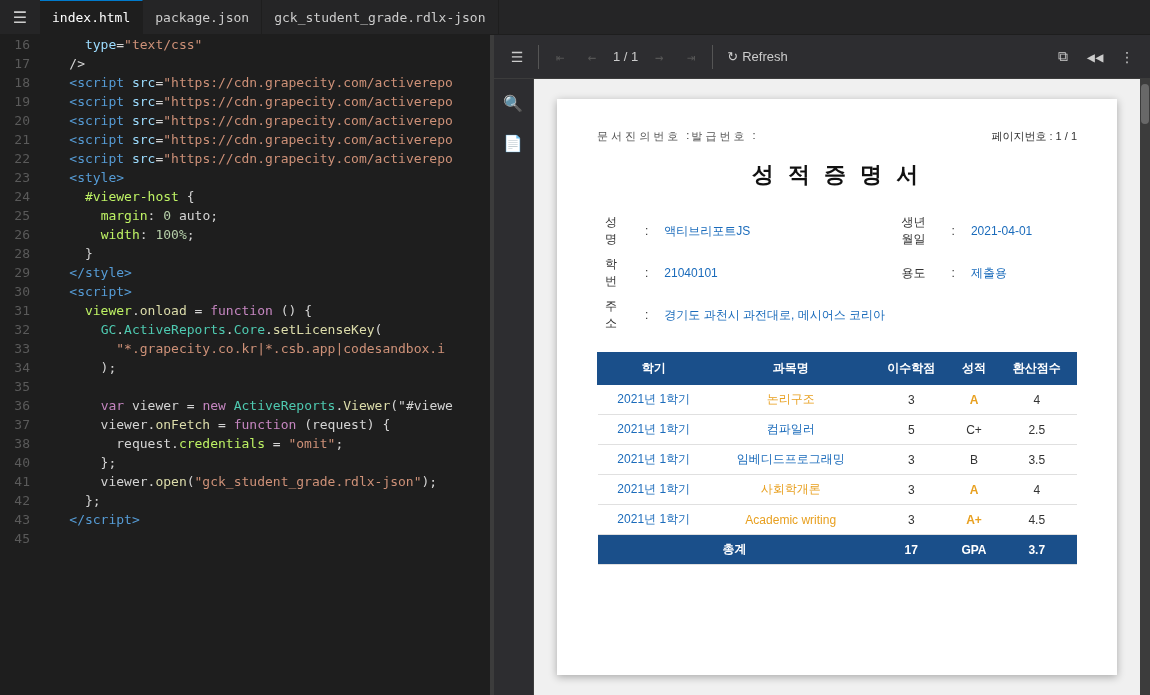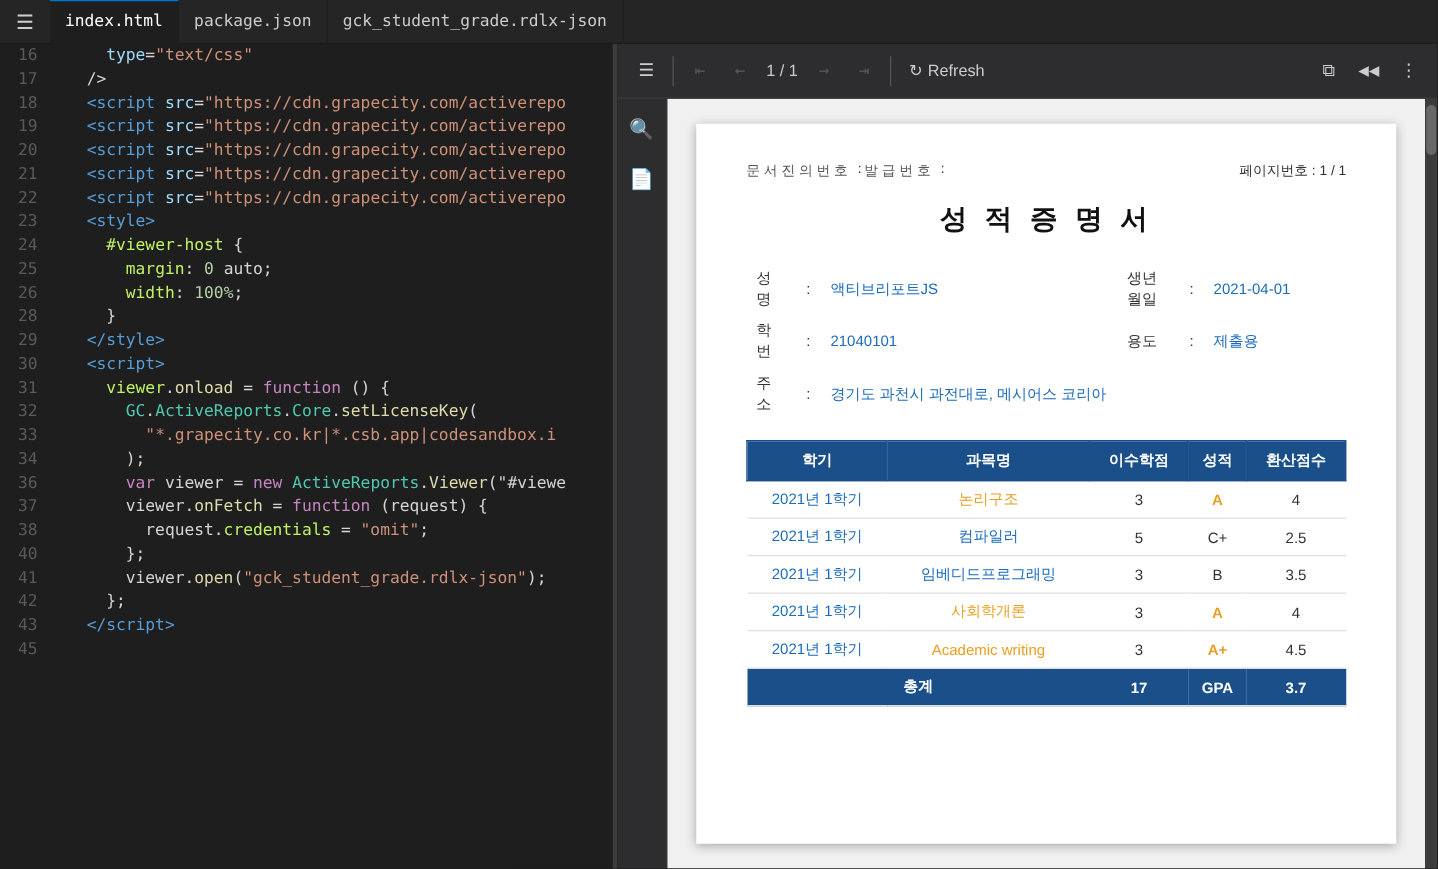--- a/index.html
+++ b/index.html
@@ -385,20 +385,24 @@
           <span class="line-num">32</span>
           <span class="line-code"><span class="tok-white">        </span><span class="tok-obj">GC</span><span class="tok-white">.</span><span class="tok-obj">ActiveReports</span><span class="tok-white">.</span><span class="tok-obj">Core</span><span class="tok-white">.</span><span class="tok-fn">setLicenseKey</span><span class="tok-white">(</span></span>
         </div>
         <div class="code-line">
           <span class="line-num">33</span>
           <span class="line-code"><span class="tok-white">          </span><span class="tok-val">"*.grapecity.co.kr|*.csb.app|codesandbox.i</span></span>
         </div>
         <div class="code-line">
           <span class="line-num">34</span>
           <span class="line-code"><span class="tok-white">        );</span></span>
+        </div>
+        <div class="code-line">
+          <span class="line-num">35</span>
+          <span class="line-code"></span>
         </div>
         <div class="code-line">
           <span class="line-num">36</span>
           <span class="line-code"><span class="tok-white">        </span><span class="tok-keyword">var</span><span class="tok-white"> viewer = </span><span class="tok-keyword">new</span><span class="tok-white"> </span><span class="tok-obj">ActiveReports</span><span class="tok-white">.</span><span class="tok-fn">Viewer</span><span class="tok-white">("#viewe</span></span>
         </div>
         <div class="code-line">
           <span class="line-num">37</span>
           <span class="line-code"><span class="tok-white">        viewer.</span><span class="tok-fn">onFetch</span><span class="tok-white"> = </span><span class="tok-keyword">function</span><span class="tok-white"> (request) {</span></span>
         </div>
         <div class="code-line">

